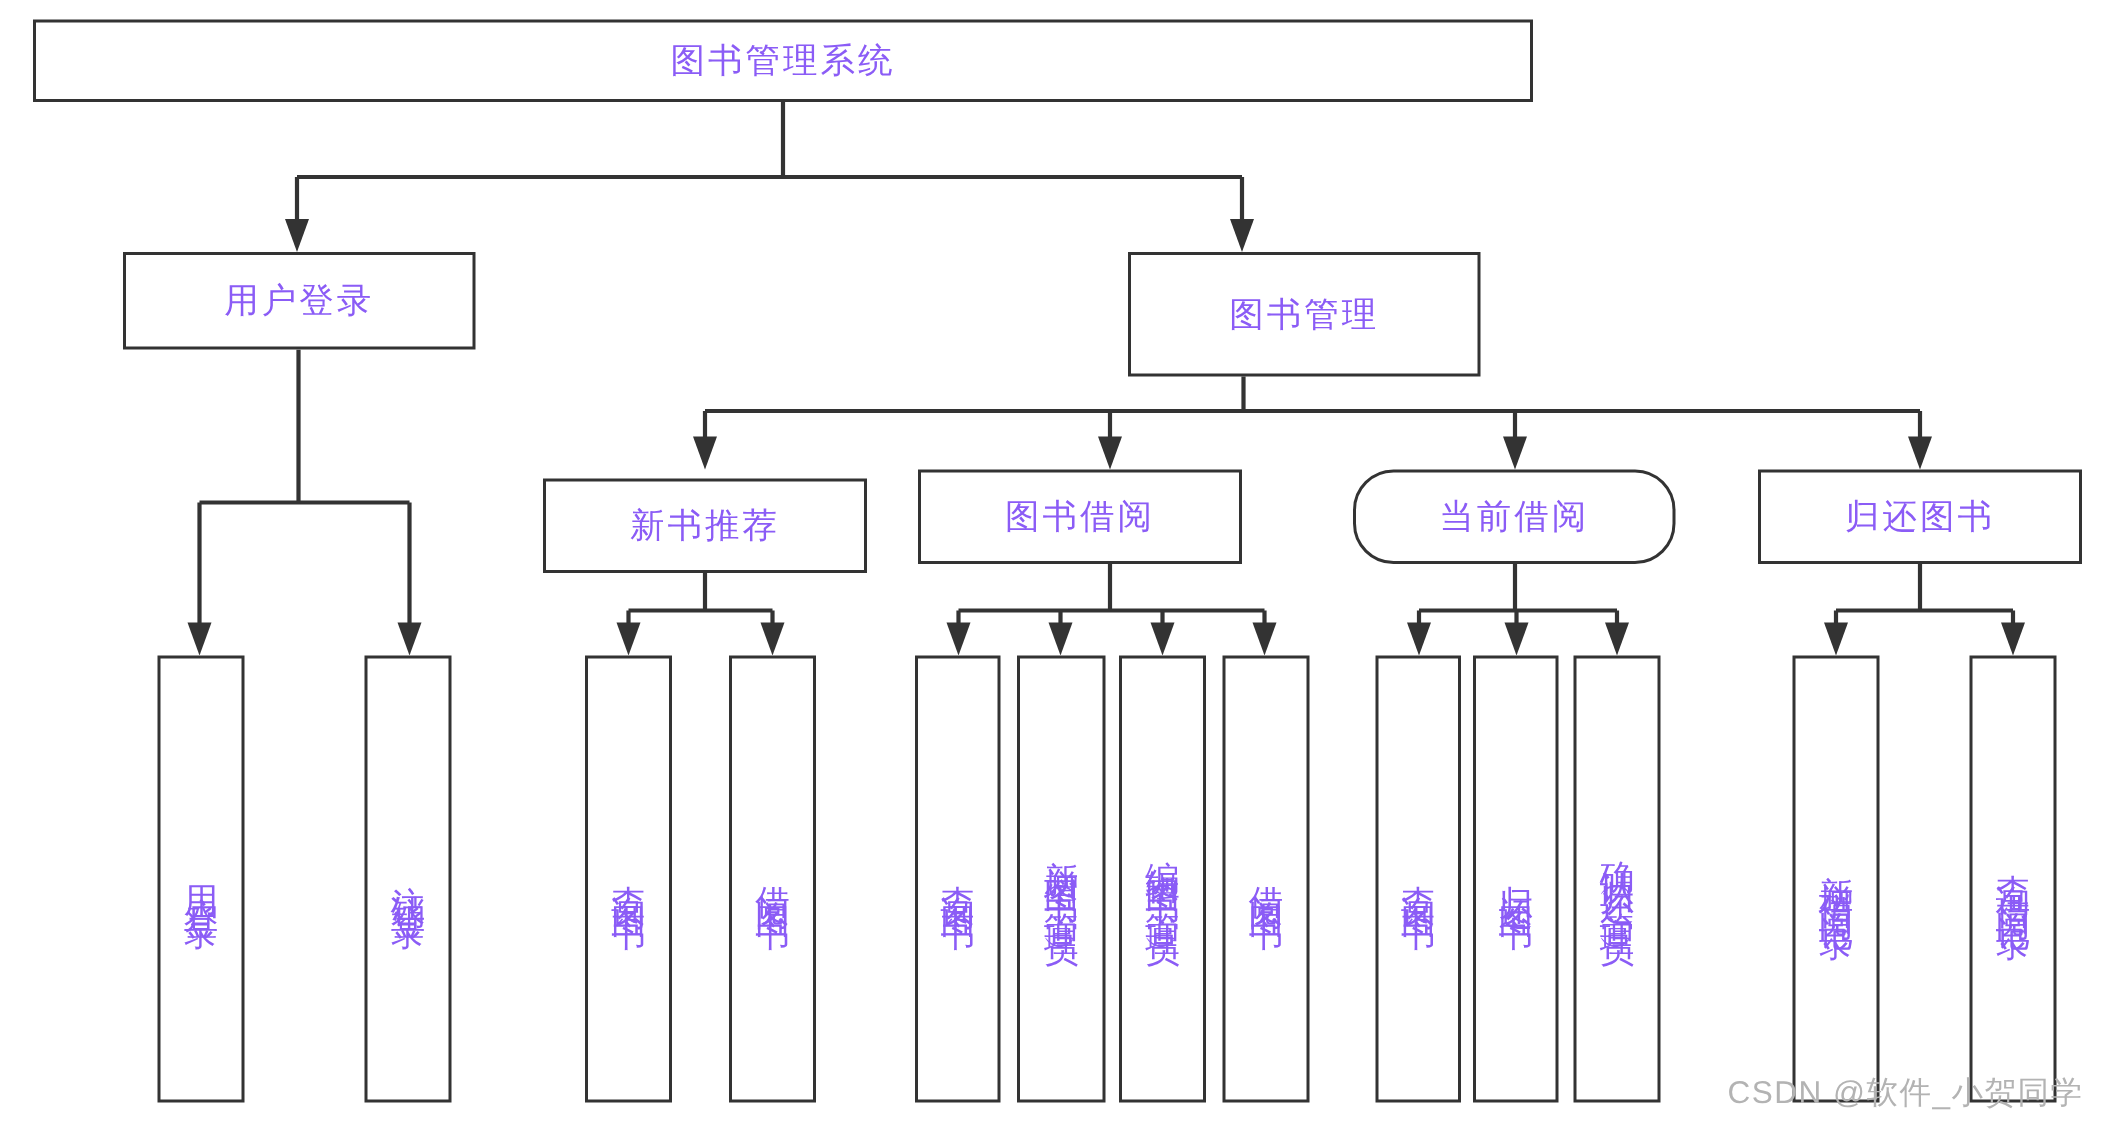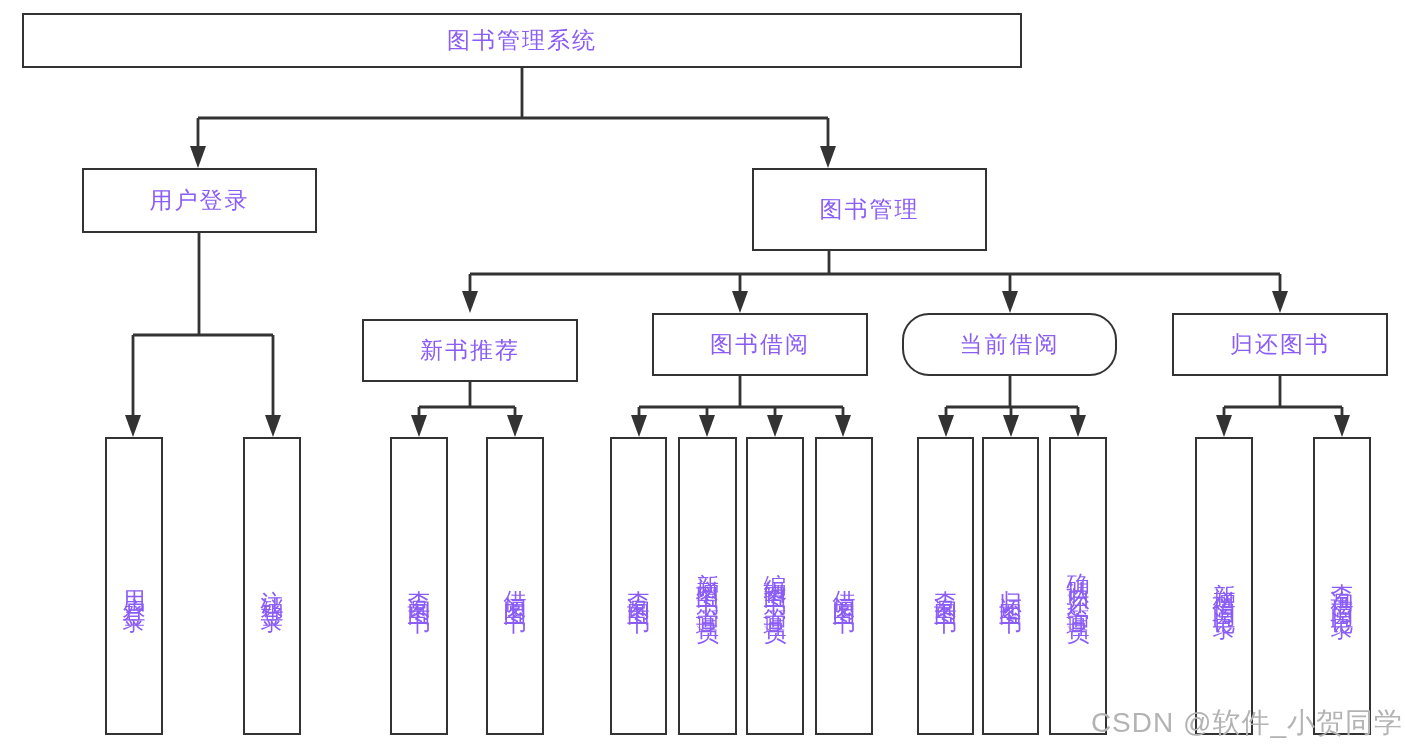--- a/index.html
+++ b/index.html
@@ -30,22 +30,22 @@
   }
   .vnode .label {
     writing-mode:vertical-rl;
     text-orientation:mixed;
     font-size:23px;
     letter-spacing:7px;
     line-height:1;
   }
   .watermark {
     position:absolute;
-    right:2px; bottom:5px;
-    font-size:28px;
+    right:16px; bottom:5px;
+    font-size:21px;
     letter-spacing:1px;
     color:#b3b3b3;
     z-index:5;
     white-space:nowrap;
   }
 </style>
 </head>
 <body>
 
 <div>
@@ -104,21 +104,21 @@
   <div class="node hnode" style="left:82px; top:168px; width:235px; height:65px;">
     <span class="label">用户登录</span>
   </div>
   <div class="node hnode" style="left:712px; top:168px; width:235px; height:83px;margin-left:40px;">
     <span class="label">图书管理</span>
   </div>
 
   <div class="node hnode" style="left:362px; top:319px; width:216px; height:63px;">
     <span class="label">新书推荐</span>
   </div>
-  <div class="node hnode" style="left:652px; top:313px; width:216px; height:63px;">
+  <div class="node hnode" style="left:612px; top:313px; width:216px; height:63px;">
     <span class="label">图书借阅</span>
   </div>
   <div class="node hnode" style="left:902px; top:313px; width:215px; height:63px;border-radius:27px;">
     <span class="label">当前借阅</span>
   </div>
   <div class="node hnode" style="left:1172px; top:313px; width:216px; height:63px;">
     <span class="label">归还图书</span>
   </div>
 
   <div class="node vnode" style="left:105px; top:437px; width:58px; height:298px;">

